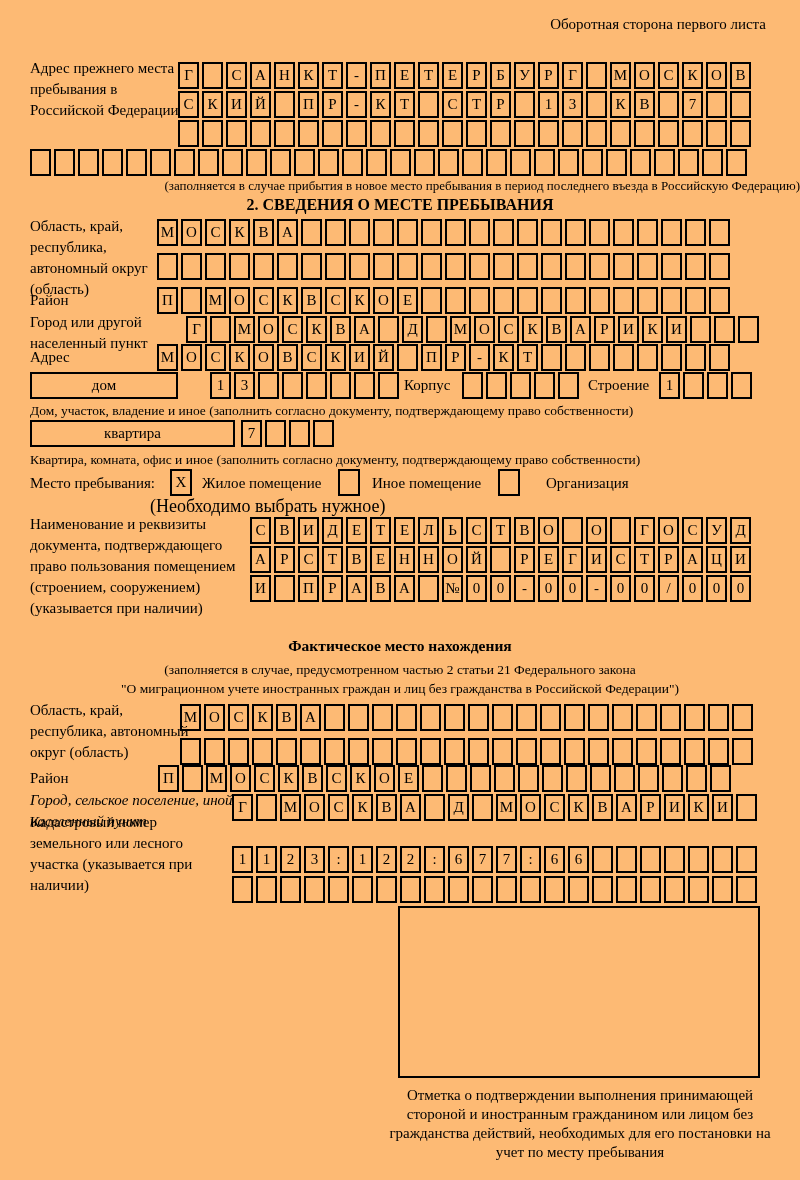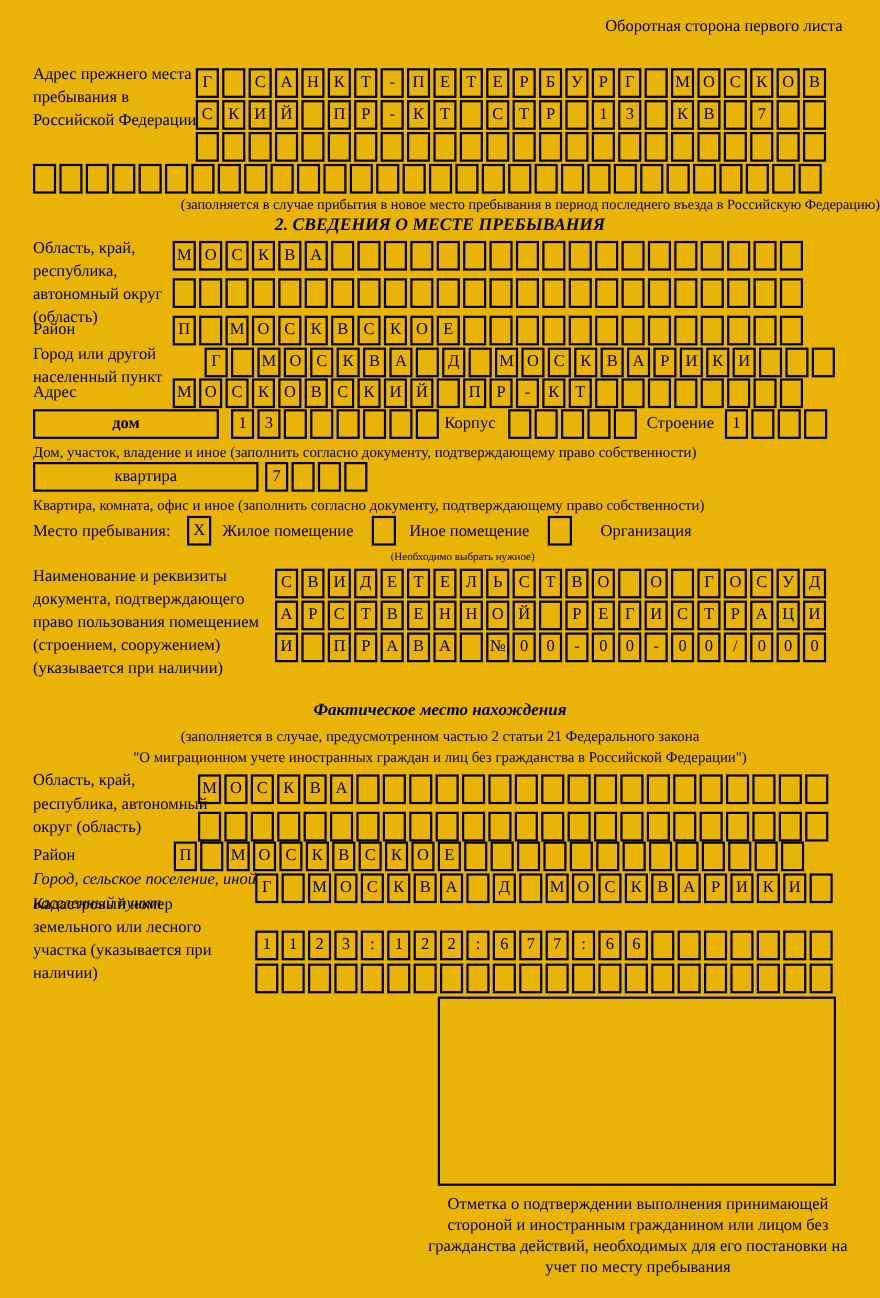--- a/index.html
+++ b/index.html
@@ -1,73 +1,73 @@
 <!DOCTYPE html>
 <html><head>
 <meta charset="utf-8">
 <style>
   html,body { margin:0; padding:0; background:#fff; }
   .page {
-    position:relative; width:800px; height:1180px; background:#eab308;
+    position:relative; width:800px; height:1180px; background:#fdba74;
     font-family:"Liberation Serif", serif; color:#000; overflow:hidden;
   }
   .lbl { position:absolute; font-size:15px; line-height:21px; }
   .cap { position:absolute; font-size:13px; line-height:17px; }
   .row { position:absolute; display:flex; gap:3px; }
   .cell {
     box-sizing:border-box; width:21px; height:27px; border:2px solid #000;
     font-size:15px; line-height:23px; text-align:center; display:inline-block;
     font-family:"Liberation Serif", serif;
   }
   .widebox {
     position:absolute; box-sizing:border-box; height:27px; border:2px solid #000;
     font-size:15px; line-height:23px; text-align:center;
   }
   .chk {
     position:absolute; box-sizing:border-box; width:22px; height:27px; border:2px solid #000;
     font-size:15px; line-height:23px; text-align:center;
   }
   .center { left:0; width:800px; text-align:center; }
-  .bold { font-weight:bold;font-style:italic; }
+  .bold { font-weight:bold; }
 
   #header-note   { top:16px;  right:34px; position:absolute; font-size:15px; }
   #prev-label    { left:30px; top:58px;  width:150px; }
   #addr-r1 { left:178px; top:62px; }
   #addr-r2 { left:178px; top:91px; }
   #addr-r3 { left:178px; top:120px; }
   #addr-r4 { left:30px;  top:149px; }
   #addr-caption { top:177px;text-align:right; }
   #sec2-title   { top:196px; font-size:16px; position:absolute; }
   #region1-label { left:30px; top:216px; width:128px; }
   #region1-r1 { left:157px; top:219px; }
   #region1-r2 { left:157px; top:253px; }
   #district1-label { left:30px; top:290px; }
   #district1-row   { left:157px; top:287px; }
   #city1-label { left:30px; top:312px; width:152px; }
   #city1-row   { left:186px; top:316px; }
   #street1-label { left:30px; top:347px; }
   #street1-row   { left:157px; top:344px; }
-  #house-box    { left:30px;  top:372px; width:169px;font-weight:bold; }
+  #house-box    { left:30px;  top:372px; width:148px; }
   #house-cells  { left:210px; top:372px; }
   #korpus-label { left:404px; top:375px; }
   #korpus-cells { left:462px; top:372px; }
   #stroenie-label { left:588px; top:375px; }
   #stroenie-cells { left:659px; top:372px; }
   #house-caption { left:30px; top:402px; font-size:13.5px;text-align:right; }
   #apartment-box   { left:30px;  top:420px; width:205px; }
   #apartment-cells { left:241px; top:420px; }
   #apartment-caption { left:30px; top:451px; font-size:13.5px; }
   #stay-label { left:30px;  top:473px; }
   #stay-box1  { left:170px; top:469px; }
   #stay-opt1  { left:202px; top:473px; }
   #stay-box2  { left:338px; top:469px; }
   #stay-opt2  { left:372px; top:473px; }
   #stay-box3  { left:498px; top:469px; }
   #stay-opt3  { left:546px; top:473px; }
-  #stay-caption { left:136px; top:498px; width:350px; text-align:right; font-size:10px; }
+  #stay-caption { left:150px; top:498px; width:350px; text-align:left; font-size:18px; }
   #doc-label { left:30px; top:514px; width:220px; }
   #doc-r1 { left:250px; top:517px; }
   #doc-r2 { left:250px; top:546px; }
   #doc-r3 { left:250px; top:575px; }
   #fact-title { top:637px; font-size:15.5px; position:absolute; }
   #fact-cap1 { top:661px; font-size:13.5px; }
   #fact-cap2 { top:680px; font-size:13.5px; }
   #region2-label { left:30px; top:700px; width:160px; }
   #region2-r1 { left:180px; top:704px; }
   #region2-r2 { left:180px; top:738px; }

